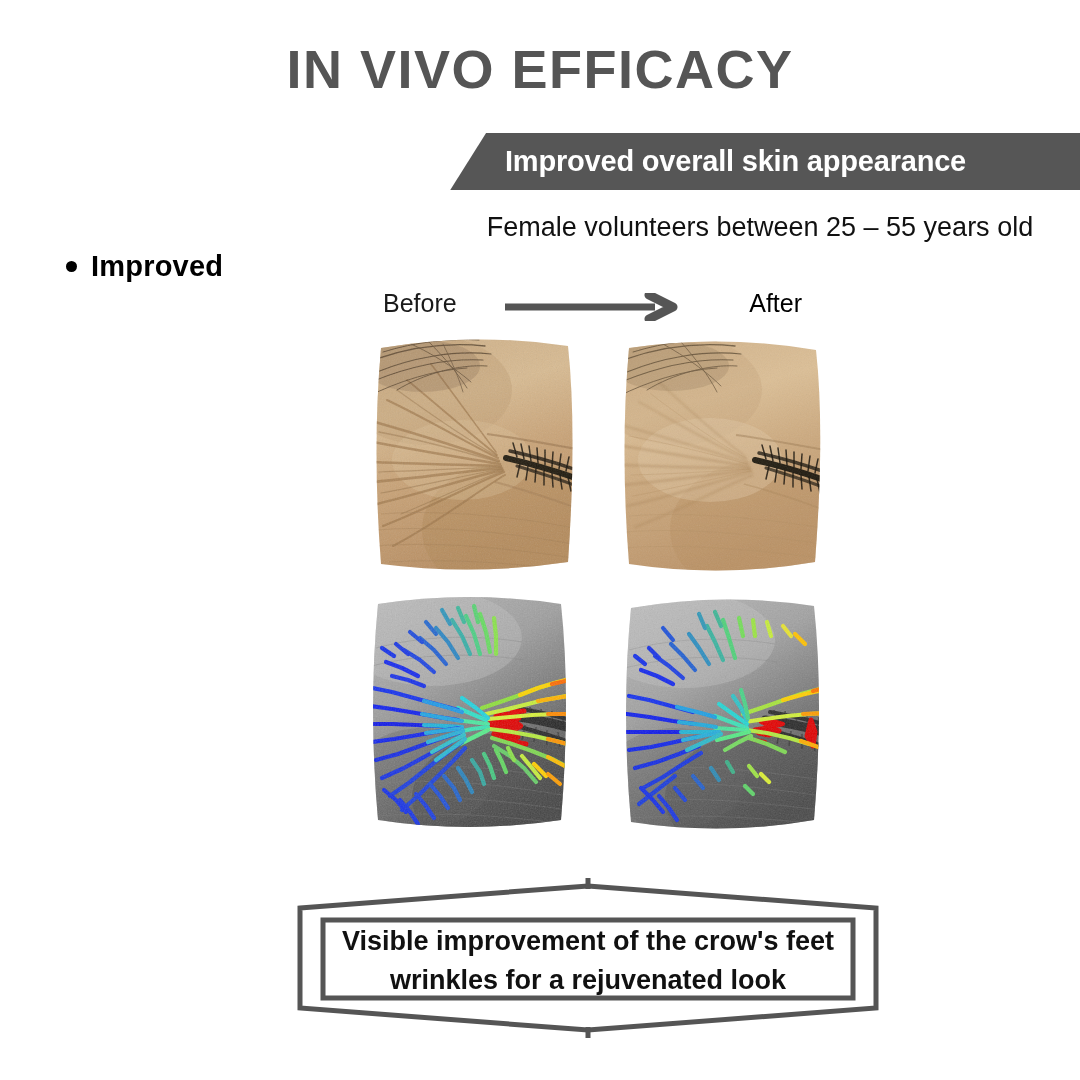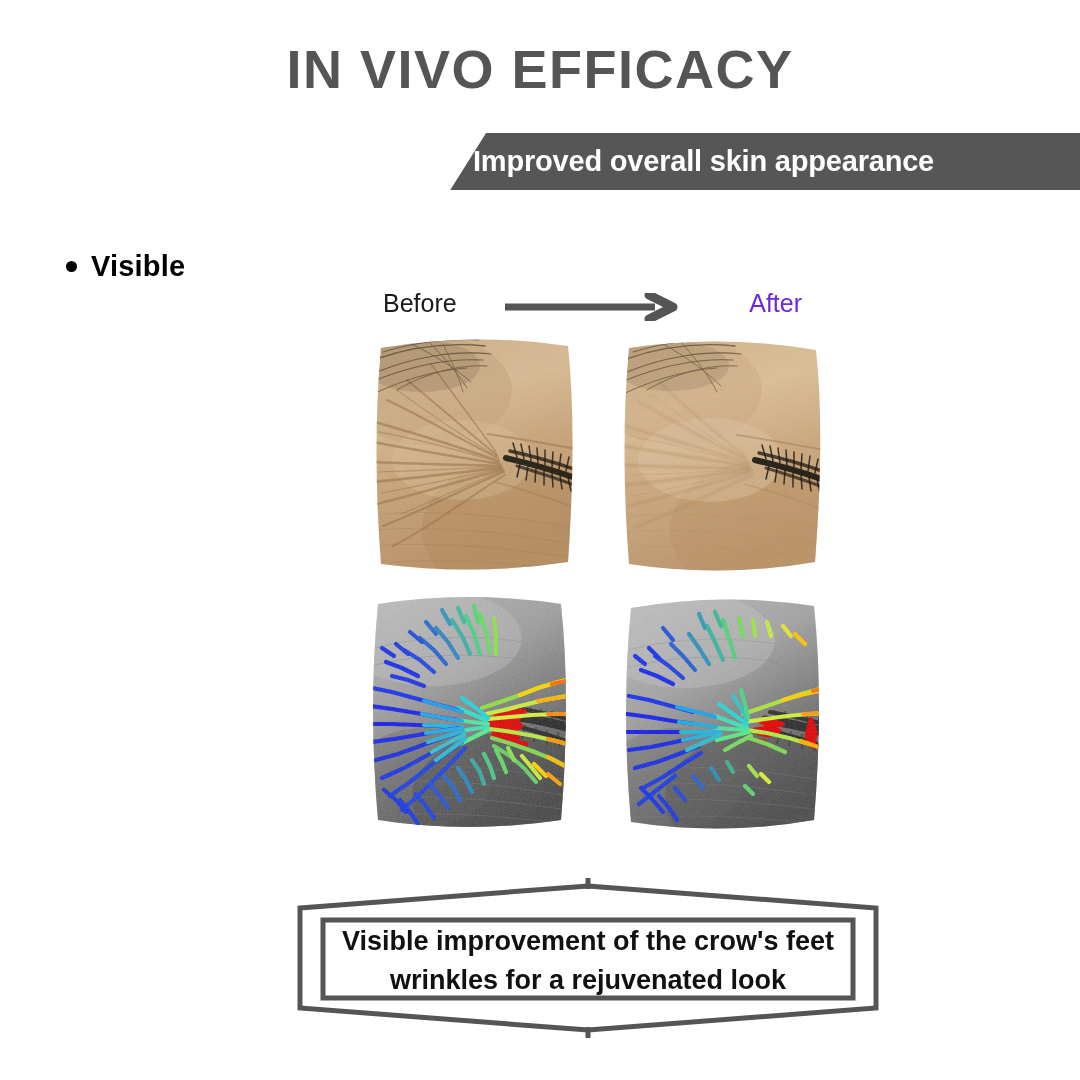--- a/index.html
+++ b/index.html
@@ -23,21 +23,21 @@
   
   #banner{
     position:absolute;left:440px;top:133px;width:640px;height:57px;
     background:#565656;
     clip-path:polygon(7.2% 0, 100% 0, 100% 100%, 1.6% 100%);
     display:flex;align-items:center;
   }
   #banner-label{
     color:#ffffff;font-size:29px;font-weight:700;
     letter-spacing:-0.2px;
-    margin-left:33px;white-space:nowrap;
+    margin-left:65px;white-space:nowrap;
   }
 
   
   #subtitle{
     position:absolute;left:440px;top:212px;width:640px;
     text-align:center;
     font-size:27px;font-weight:400;color:#111111;
     white-space:nowrap;
   }
 
@@ -55,21 +55,21 @@
   }
 
   
   #ba-row{position:absolute;left:360px;top:289px;width:480px;height:38px;}
   #before-label{
     position:absolute;left:23px;top:0;
     font-size:25px;color:#1a1a1a;font-weight:400;text-align:center;
   }
   #after-label{
     position:absolute;right:38px;top:0;
-    font-size:25px;color:#6d28d9;font-weight:400;
+    font-size:25px;color:#000000;font-weight:400;
   }
   #arrow-wrap{position:absolute;left:143px;top:4px;width:175px;height:28px;}
 
   
   #img-grid{position:absolute;left:362px;top:330px;width:490px;height:520px;}
   .tile{position:absolute;width:215px;height:248px;}
   .tile svg{display:block;width:100%;height:100%;}
   #tile-before-photo{left:5px;top:0;}
   #tile-after-photo{left:253px;top:2px;}
   #tile-before-map{left:0px;top:258px;}
@@ -89,24 +89,25 @@
 <body>
 
 <div class="slide">
 
   <div id="page-title">IN VIVO EFFICACY</div>
 
   <div id="banner">
     <span id="banner-label">Improved overall skin appearance</span>
   </div>
 
+  <div id="subtitle">Female volunteers between 25 – 55 years old</div>
 
   <div id="bullet-row">
     <span id="bullet-dot"></span>
-    <span id="bullet-label">Visible</span>
+    <span id="bullet-label">Improved</span>
   </div>
 
   <div id="ba-row">
     <span id="before-label">Before</span>
     <div id="arrow-wrap">
       <svg viewBox="0 0 175 28" xmlns="http://www.w3.org/2000/svg">
         <line x1="2" y1="14" x2="152" y2="14" stroke="#555555" stroke-width="7" stroke-linecap="butt"></line>
         <polyline points="146,2 170,14 146,26" fill="none" stroke="#555555" stroke-width="9" stroke-linejoin="round" stroke-linecap="round"></polyline>
       </svg>
     </div>

